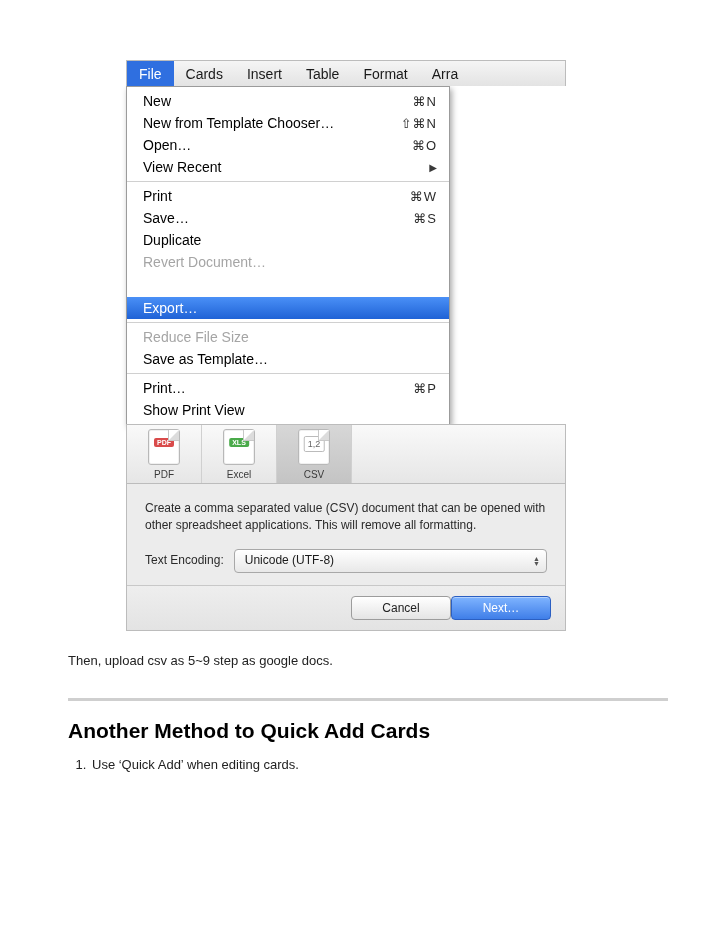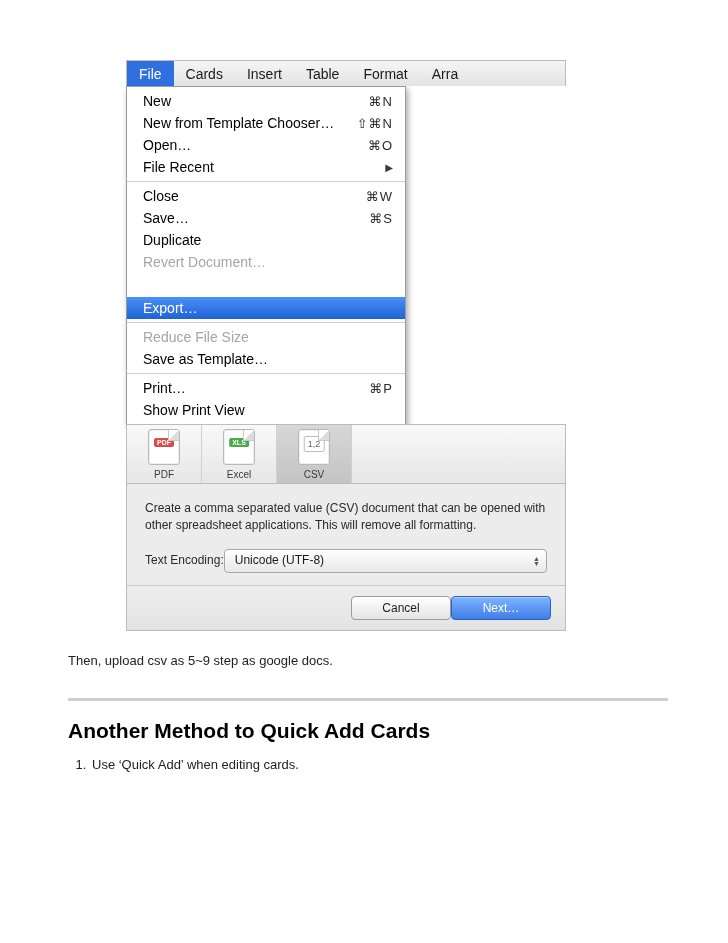--- a/index.html
+++ b/index.html
@@ -45,21 +45,21 @@
   .menubar-item.active {
     background: #2f6fe0;
     color: #fff;
     font-weight: 500;
   }
   .menubar-item.cut {
     padding-right: 4px;
   }
 
   .dropdown {
-    width: 280px;
+    width: 324px;
     background: #fff;
     border: 1px solid #9b9b9b;
     box-shadow: 2px 3px 6px rgba(0,0,0,0.35);
     box-sizing: border-box;
   }
   .dropdown-section {
     padding: 3px 0;
   }
   .drop-divider {
     height: 1px;
@@ -167,20 +167,21 @@
 
   .dialog-body {
     padding: 16px 18px 12px 18px;
     font-size: 12px;
     color: #2a2a2a;
     line-height: 1.45;
   }
   .encoding-row {
     display: flex;
     align-items: center;
+    gap: 10px;
     margin-top: 14px;
   }
   .encoding-label {
     font-size: 12px;
     color: #2a2a2a;
   }
   .select {
     flex: 1;
     height: 22px;
     background: linear-gradient(#ffffff, #e8e8e8);
@@ -284,29 +285,29 @@
         </div>
         <div class="dropdown-item">
           <span>New from Template Chooser…</span>
           <span class="drop-shortcut">⇧⌘N</span>
         </div>
         <div class="dropdown-item">
           <span>Open…</span>
           <span class="drop-shortcut">⌘O</span>
         </div>
         <div class="dropdown-item">
-          <span>File Recent</span>
+          <span>View Recent</span>
           <span class="drop-submenu">▶</span>
         </div>
       </div>
       <div class="drop-divider"></div>
 
       <div class="dropdown-section">
         <div class="dropdown-item">
-          <span>Close</span>
+          <span>Print</span>
           <span class="drop-shortcut">⌘W</span>
         </div>
         <div class="dropdown-item">
           <span>Save…</span>
           <span class="drop-shortcut">⌘S</span>
         </div>
         <div class="dropdown-item">
           <span>Duplicate</span>
           <span class="drop-shortcut"></span>
         </div>

